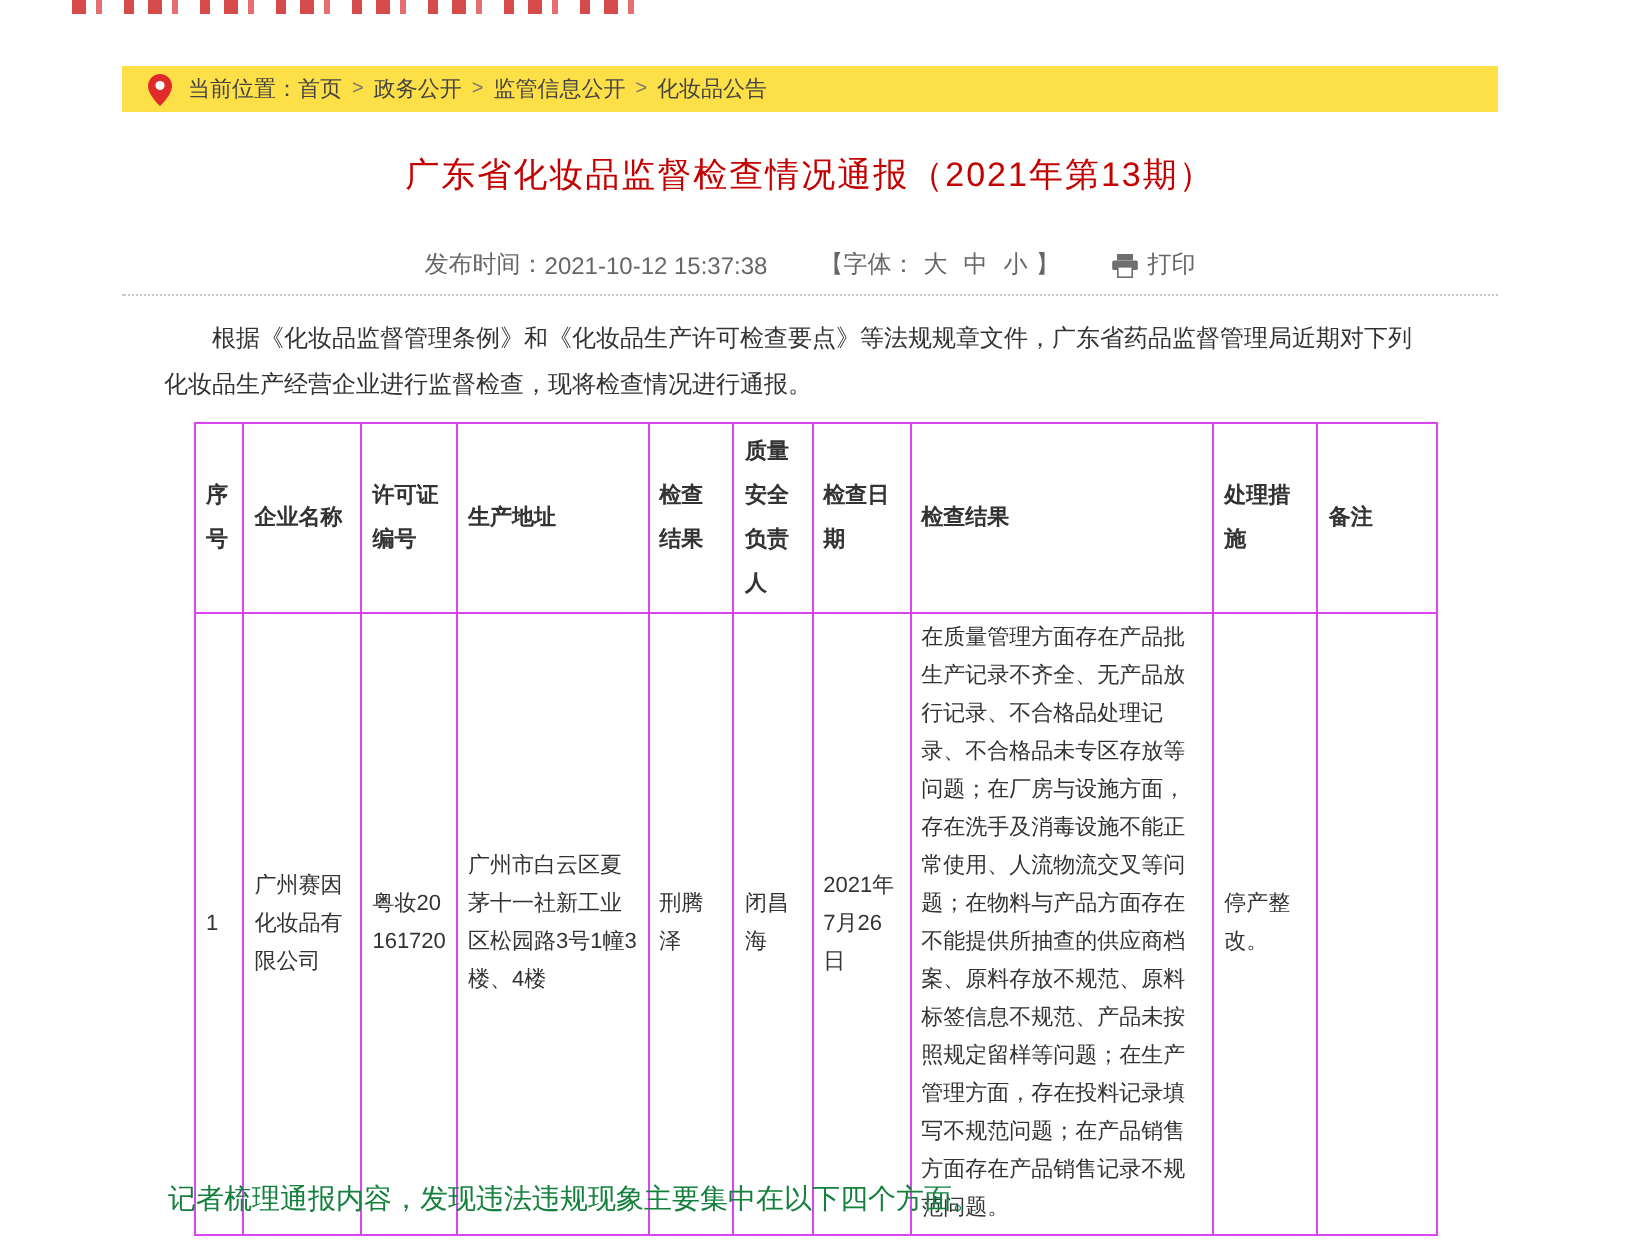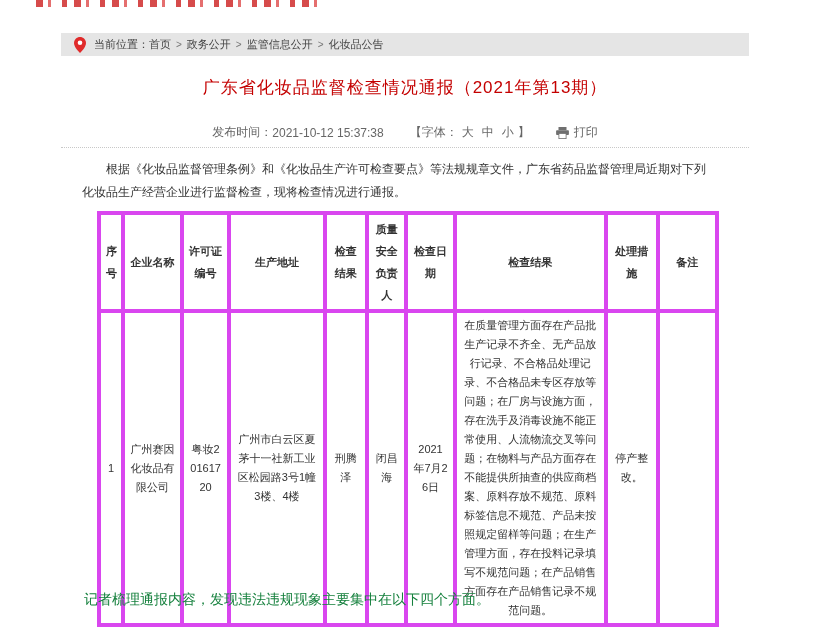--- a/index.html
+++ b/index.html
@@ -19,21 +19,21 @@
     background: repeating-linear-gradient(90deg,
       #cf2b2b 0 7px, transparent 7px 12px,
       #e05555 12px 15px, transparent 15px 26px,
       #cf2b2b 26px 31px, transparent 31px 38px);
     opacity: .85;
   }
 
   
   .breadcrumb-bar {
     position: absolute; left: 61px; top: 33px; width: 688px; height: 23px;
-    background: #e5e5e5;
+    background: #fde047;
     display: flex; align-items: center;
     padding-left: 13px;
     font-size: 11px; color: #444;
     white-space: nowrap;
   }
   .breadcrumb-bar .pin { display: inline-flex; margin-right: 8px; }
   .bc-item { color: #444; text-decoration: none; cursor: pointer; }
   .bc-sep { margin: 0 5px; color: #777; font-size: 10px; }
 
   
@@ -66,26 +66,26 @@
     text-indent: 2em; text-align: justify;
   }
 
   
   .inspection-table {
     position: absolute; left: 97px; top: 211px; width: 622px;
     border-collapse: collapse; table-layout: fixed;
     background: #fff;
   }
   .inspection-table th, .inspection-table td {
-    border: 4px solid #d946ef;
+    border: 1px solid #d946ef;
     font-size: 11px; color: #333;
     padding: 3px 5px;
     line-height: 19px;
     vertical-align: middle;
-    text-align: center;
+    text-align: left;
     word-break: break-all;
   }
   .inspection-table th {
     font-weight: bold;
     height: 78px;
     line-height: 22px;
   }
   .inspection-table td.result-cell { line-height: 19px; }
 
   

